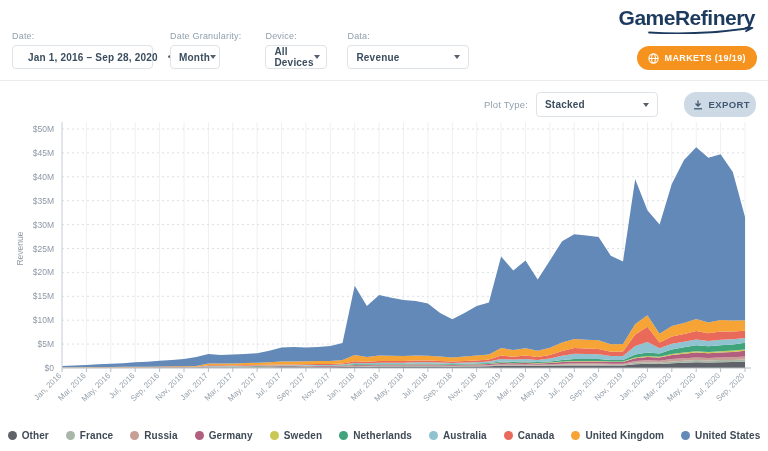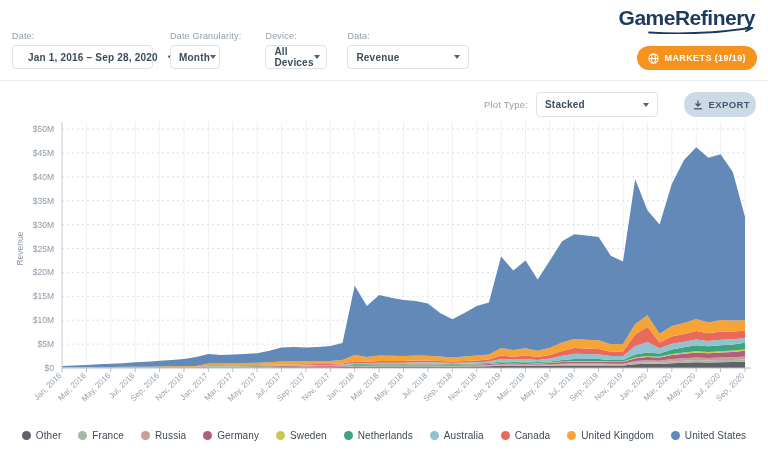--- a/index.html
+++ b/index.html
@@ -39,21 +39,21 @@
          display:flex;align-items:center;justify-content:flex-end;gap:6px;cursor:pointer;}
 
   
   .chart-wrap{position:absolute;top:118px;left:8px;width:752px;height:295px;}
   svg text{font-family:"Liberation Sans",sans-serif;}
 
   
   .legend{position:absolute;bottom:10px;left:0;width:768px;display:flex;justify-content:center;gap:17px;}
   .legend-item{display:flex;align-items:center;gap:5px;cursor:pointer;}
   .legend-dot{width:9px;height:9px;border-radius:50%;}
-  .legend-label{font-size:10px;font-weight:normal;color:#3f4a56;letter-spacing:.1px;text-align:center;}
+  .legend-label{font-size:10px;font-weight:bold;color:#3f4a56;letter-spacing:.1px;text-align:center;}
 </style>
 </head>
 <body>
 
 <div class="app">
 
   <div class="logo">
     <div class="word">GameRefinery</div>
     <svg width="108" height="7" viewBox="0 0 108 7">
       <path d="M2,5.5 Q50,8.5 100,1.5 L106,0.5 L99,4.2" fill="none" stroke="#1c3a5e" stroke-width="1.8" stroke-linecap="round"></path>

